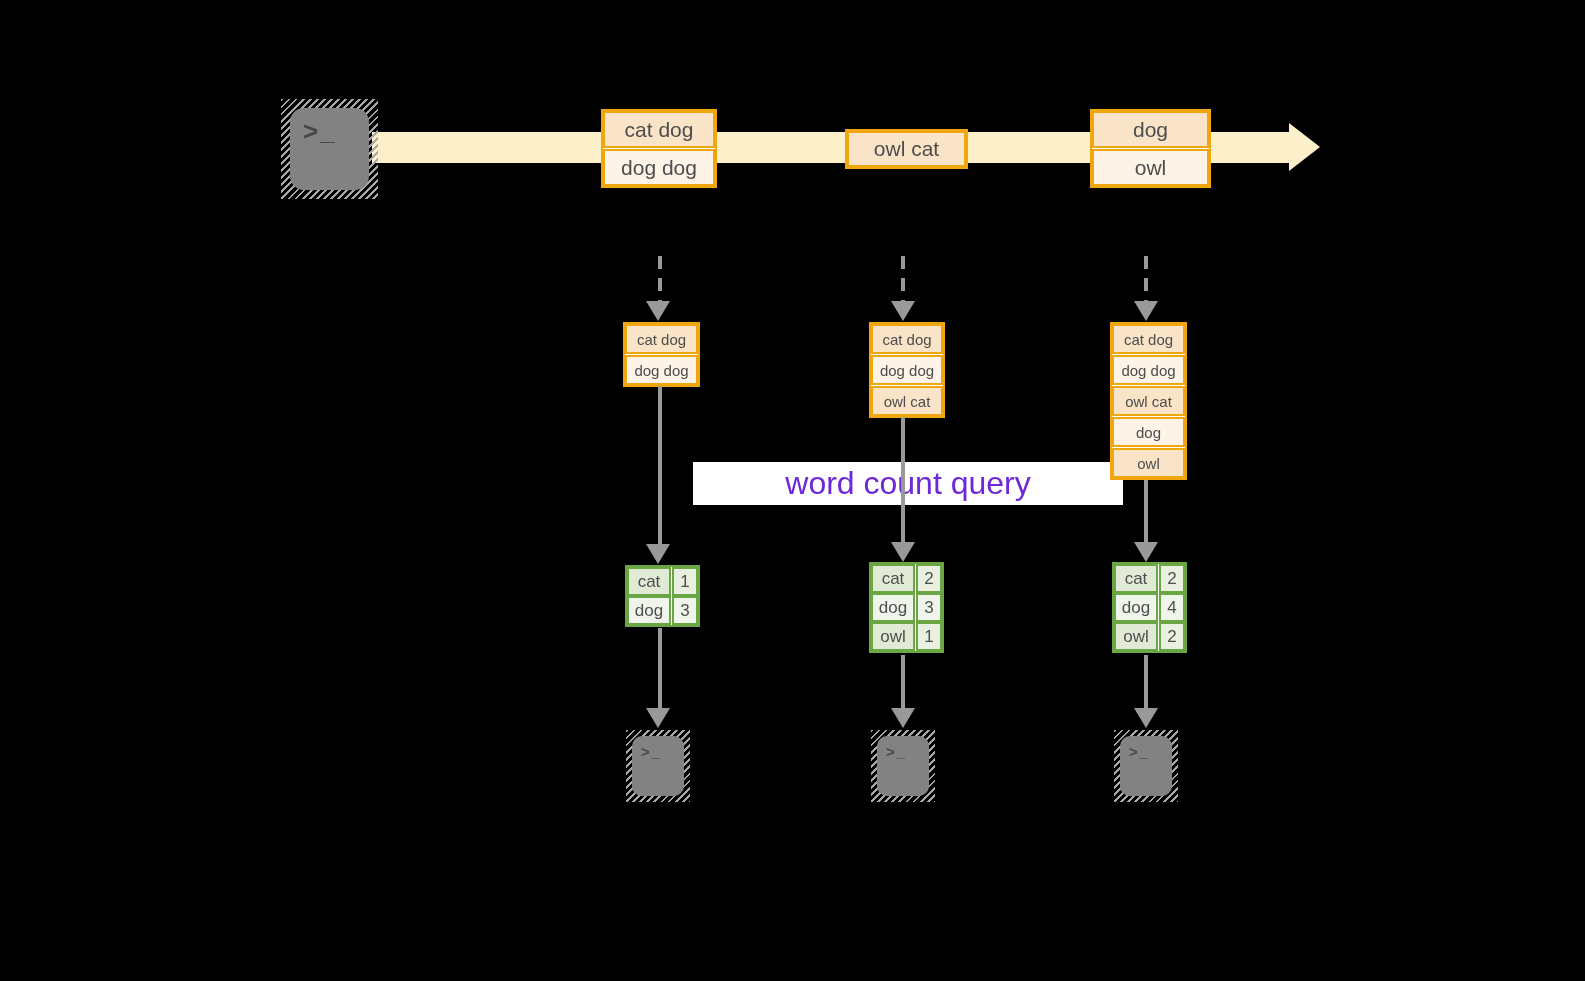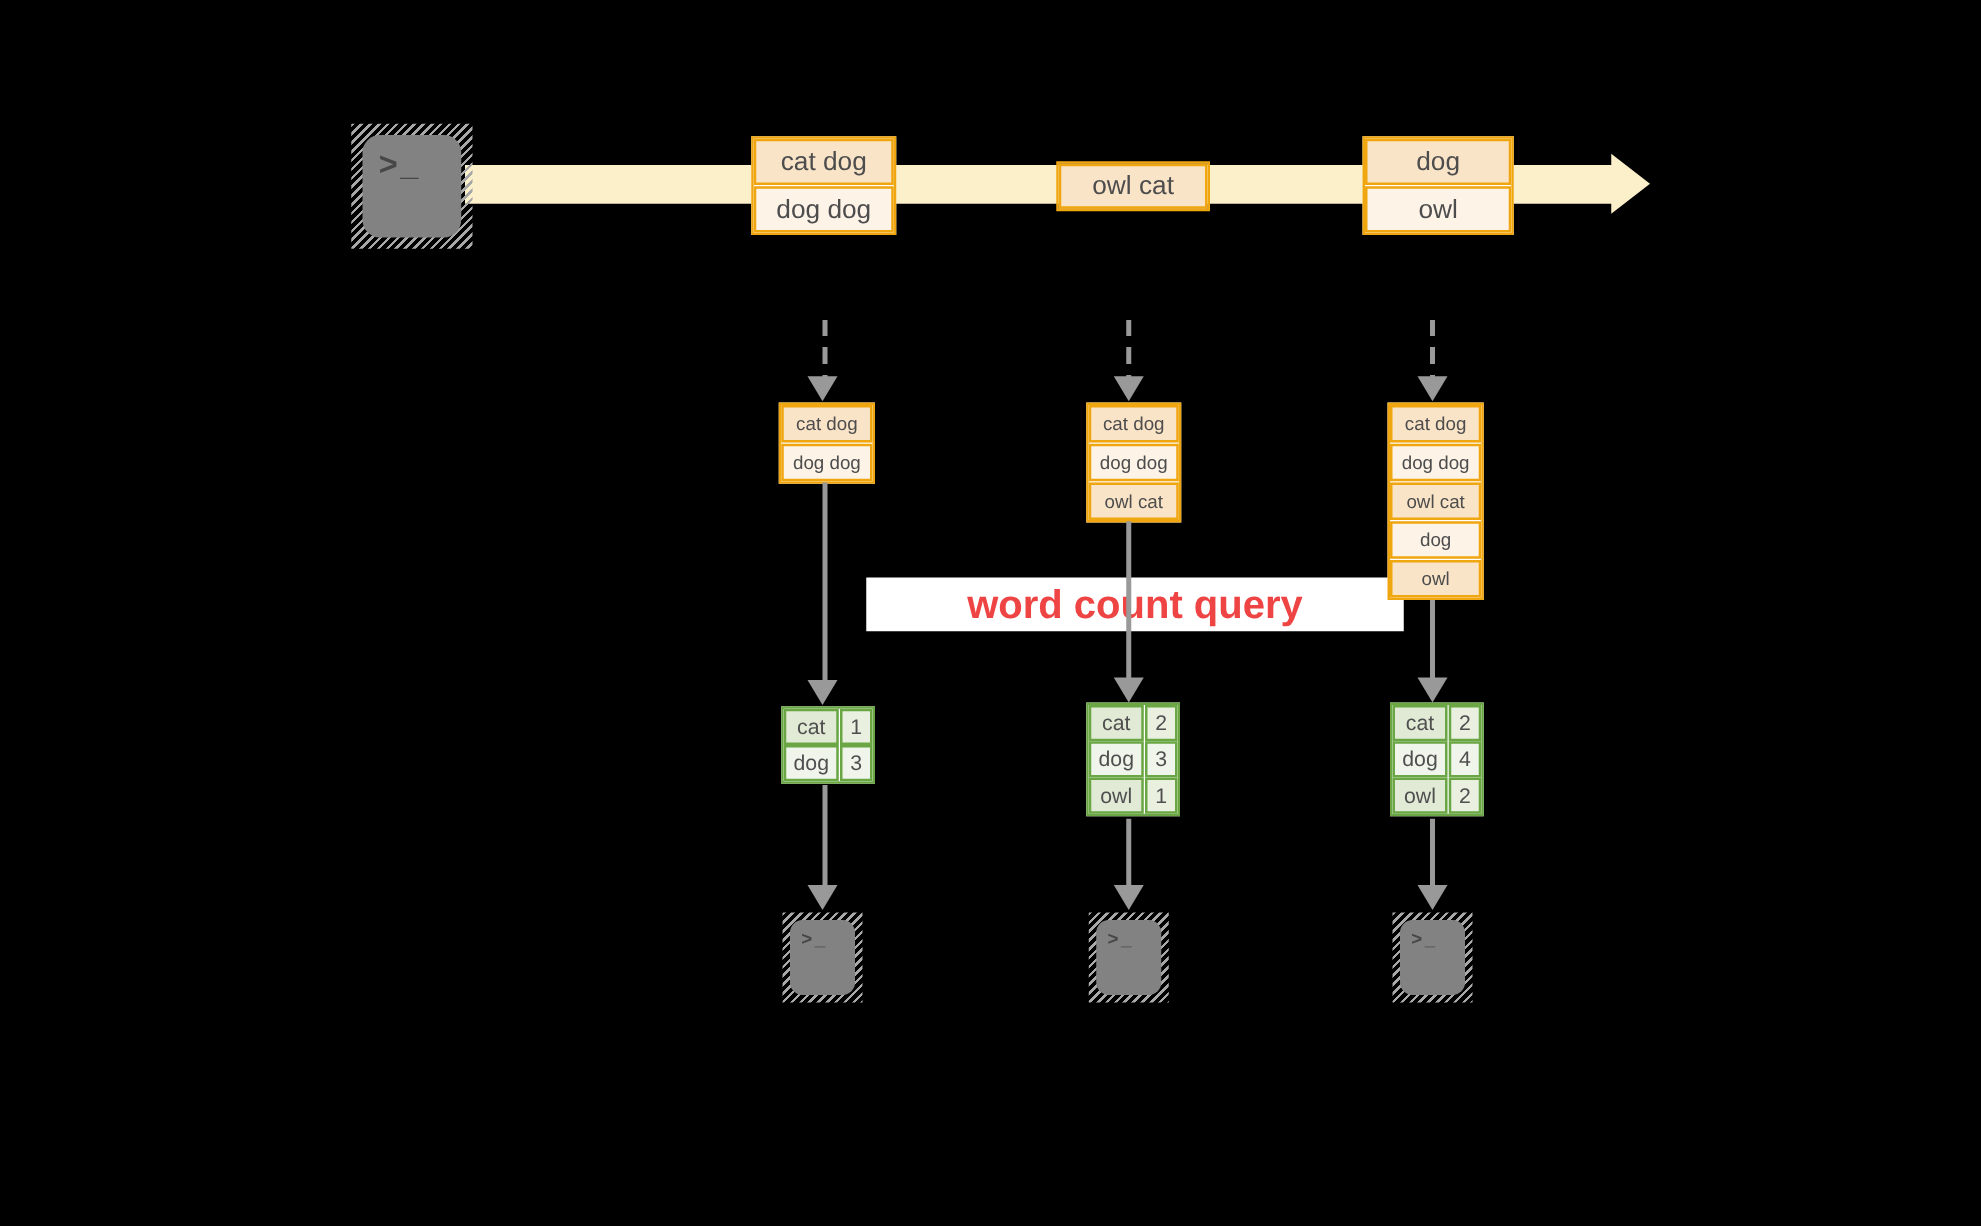--- a/index.html
+++ b/index.html
@@ -29,21 +29,21 @@
   .stream-cell-1{height:32px;font-size:21px;}
   .snap-cell{height:26px;font-size:15px;}
 
   
   .vline{width:4px;background:#999;}
   .vdash{width:4px;background:repeating-linear-gradient(to bottom,#999 0 13px,rgba(0,0,0,0) 13px 22px);}
   .head-down{width:0;height:0;border-left:12px solid transparent;border-right:12px solid transparent;border-top:20px solid #999;}
 
   
   .banner{background:#fff;display:flex;align-items:center;justify-content:center;
-          font-size:32px;font-weight:700;color:#ef4444;}
+          font-size:32px;font-weight:400;color:#6d28d9;}
 
   
   .gtable{display:flex;flex-direction:column;gap:0;background:#fff;border:2px solid #6aa644;box-sizing:content-box;}
   .grow{display:flex;gap:1px;}
   .gcell{border:2px solid #6aa644;display:flex;align-items:center;justify-content:center;color:#4f4f4f;font-size:17px;height:25px;}
   .gword{width:40px;}
   .gnum{width:22px;}
   .g-dark{background:#e0ead5;}
   .g-mid{background:#e9f0e0;}
   .g-light{background:#f0f5ec;}

